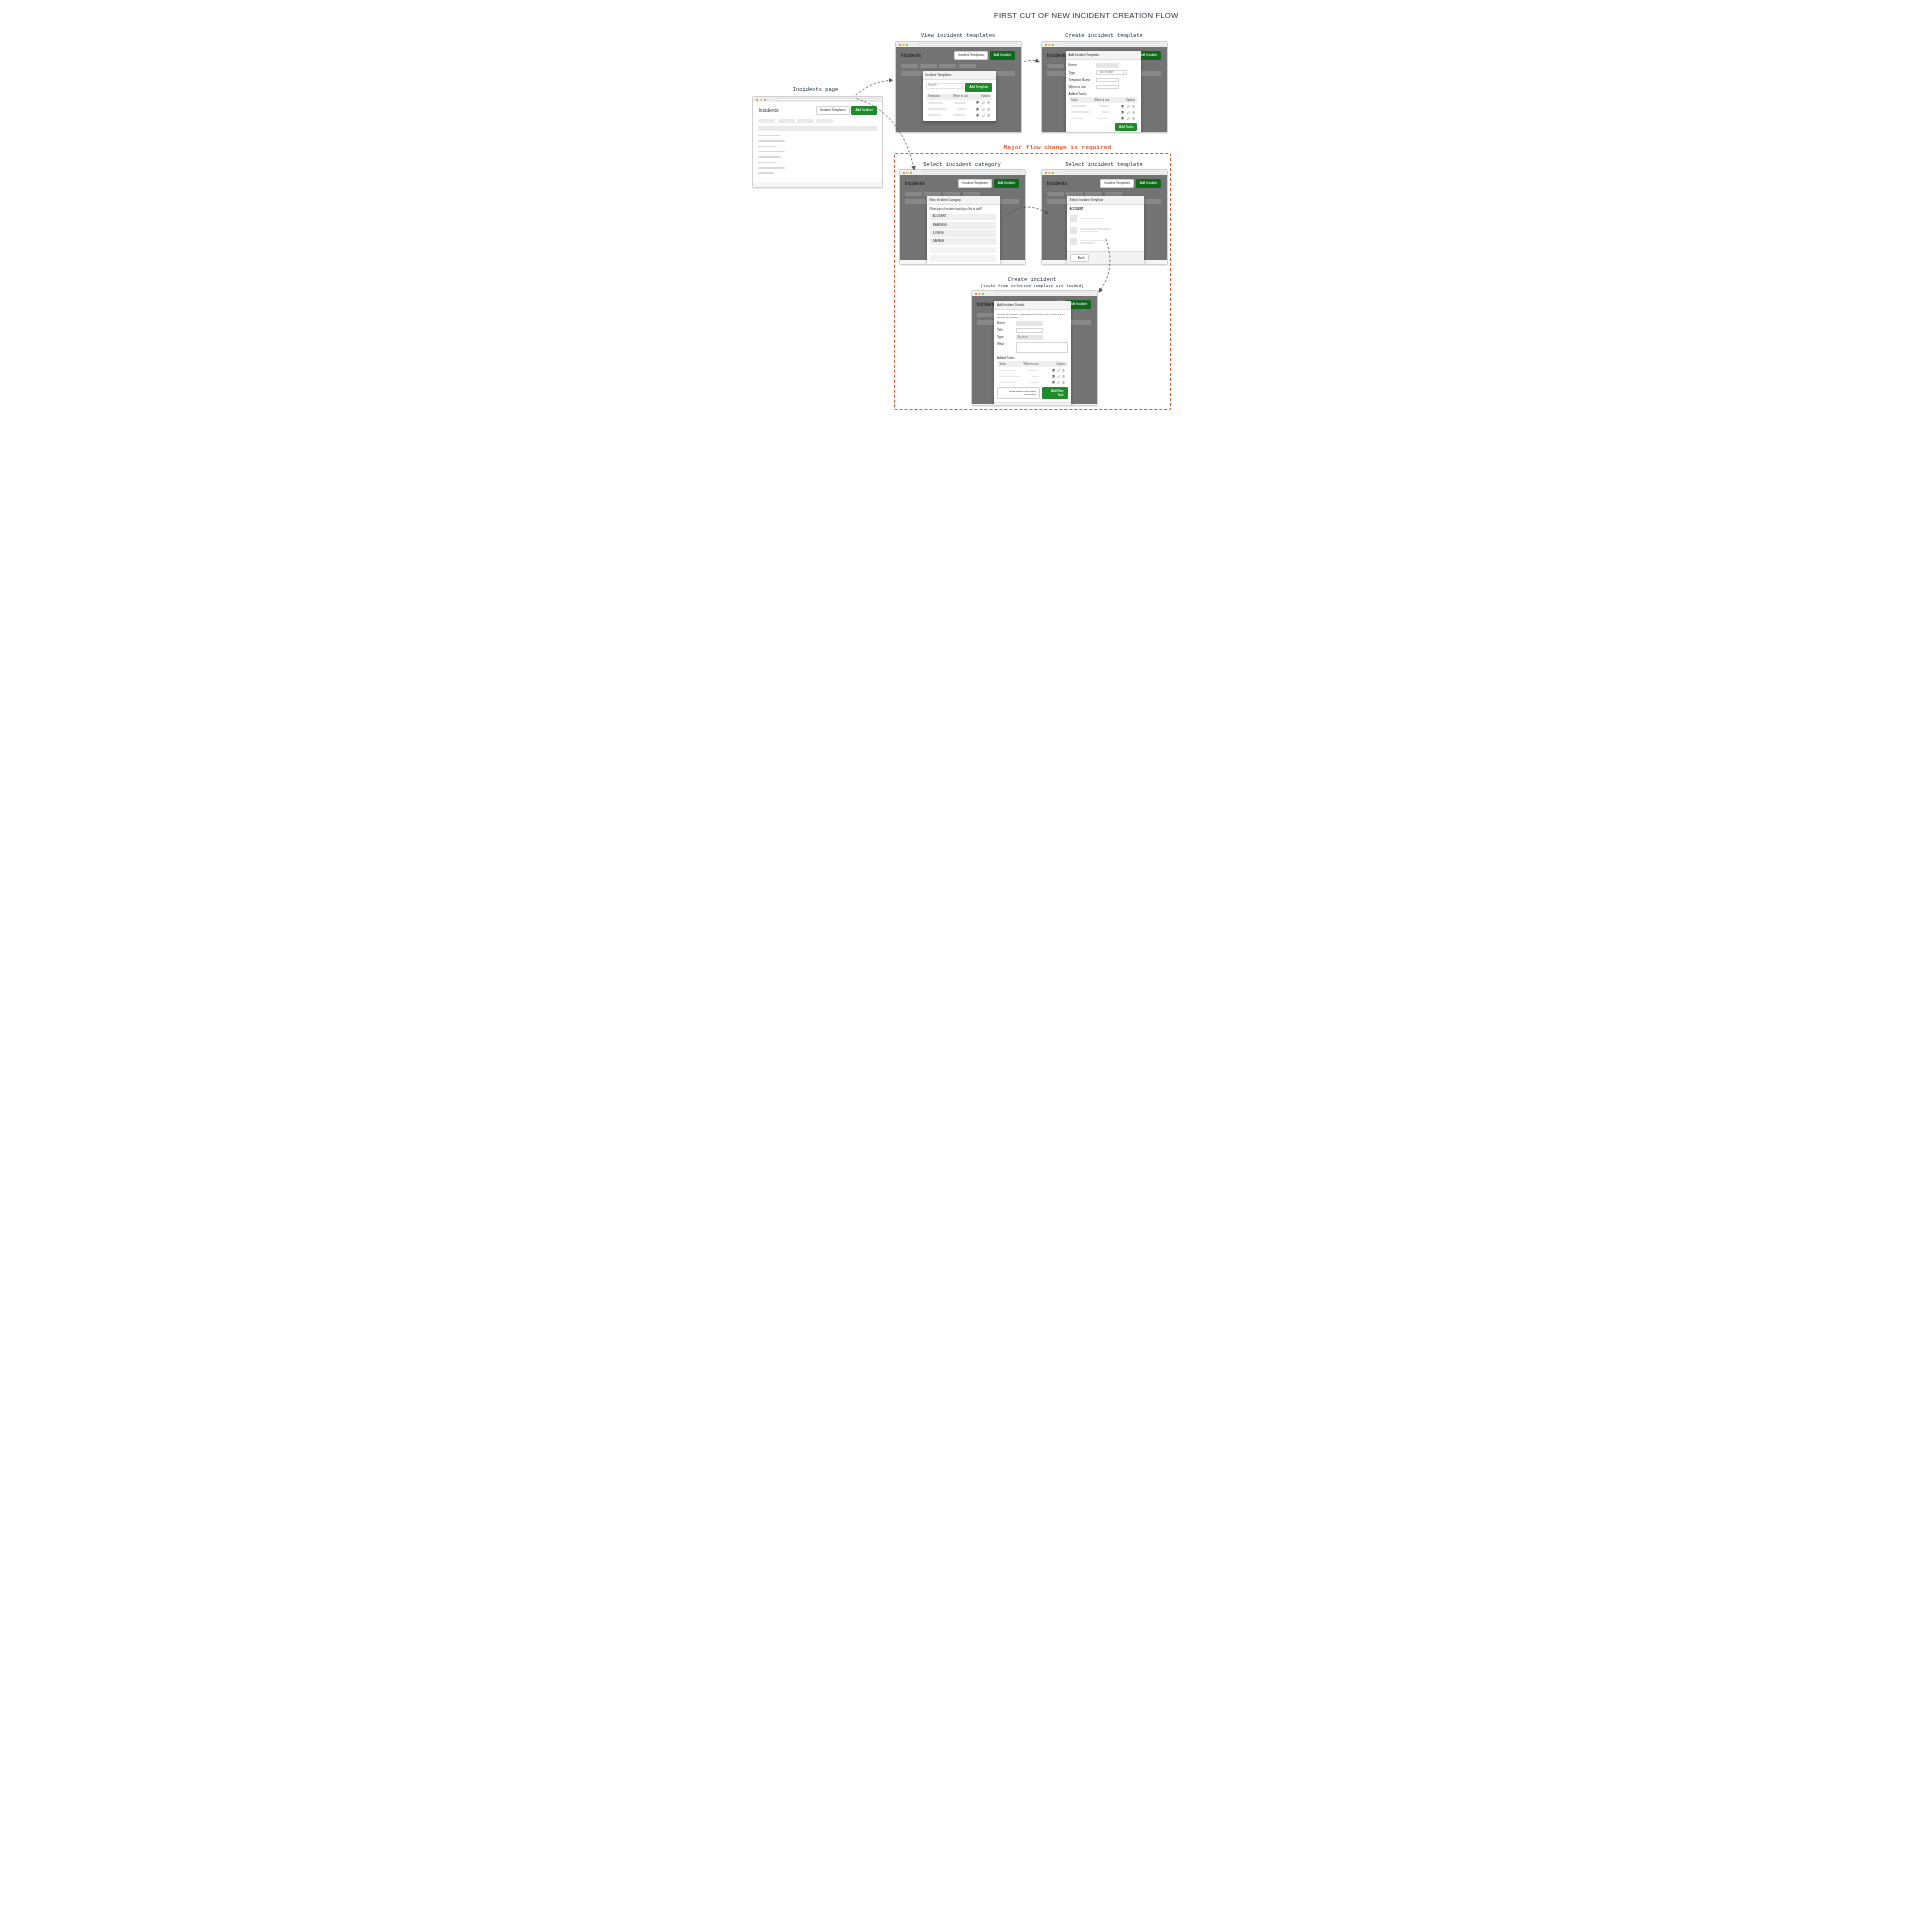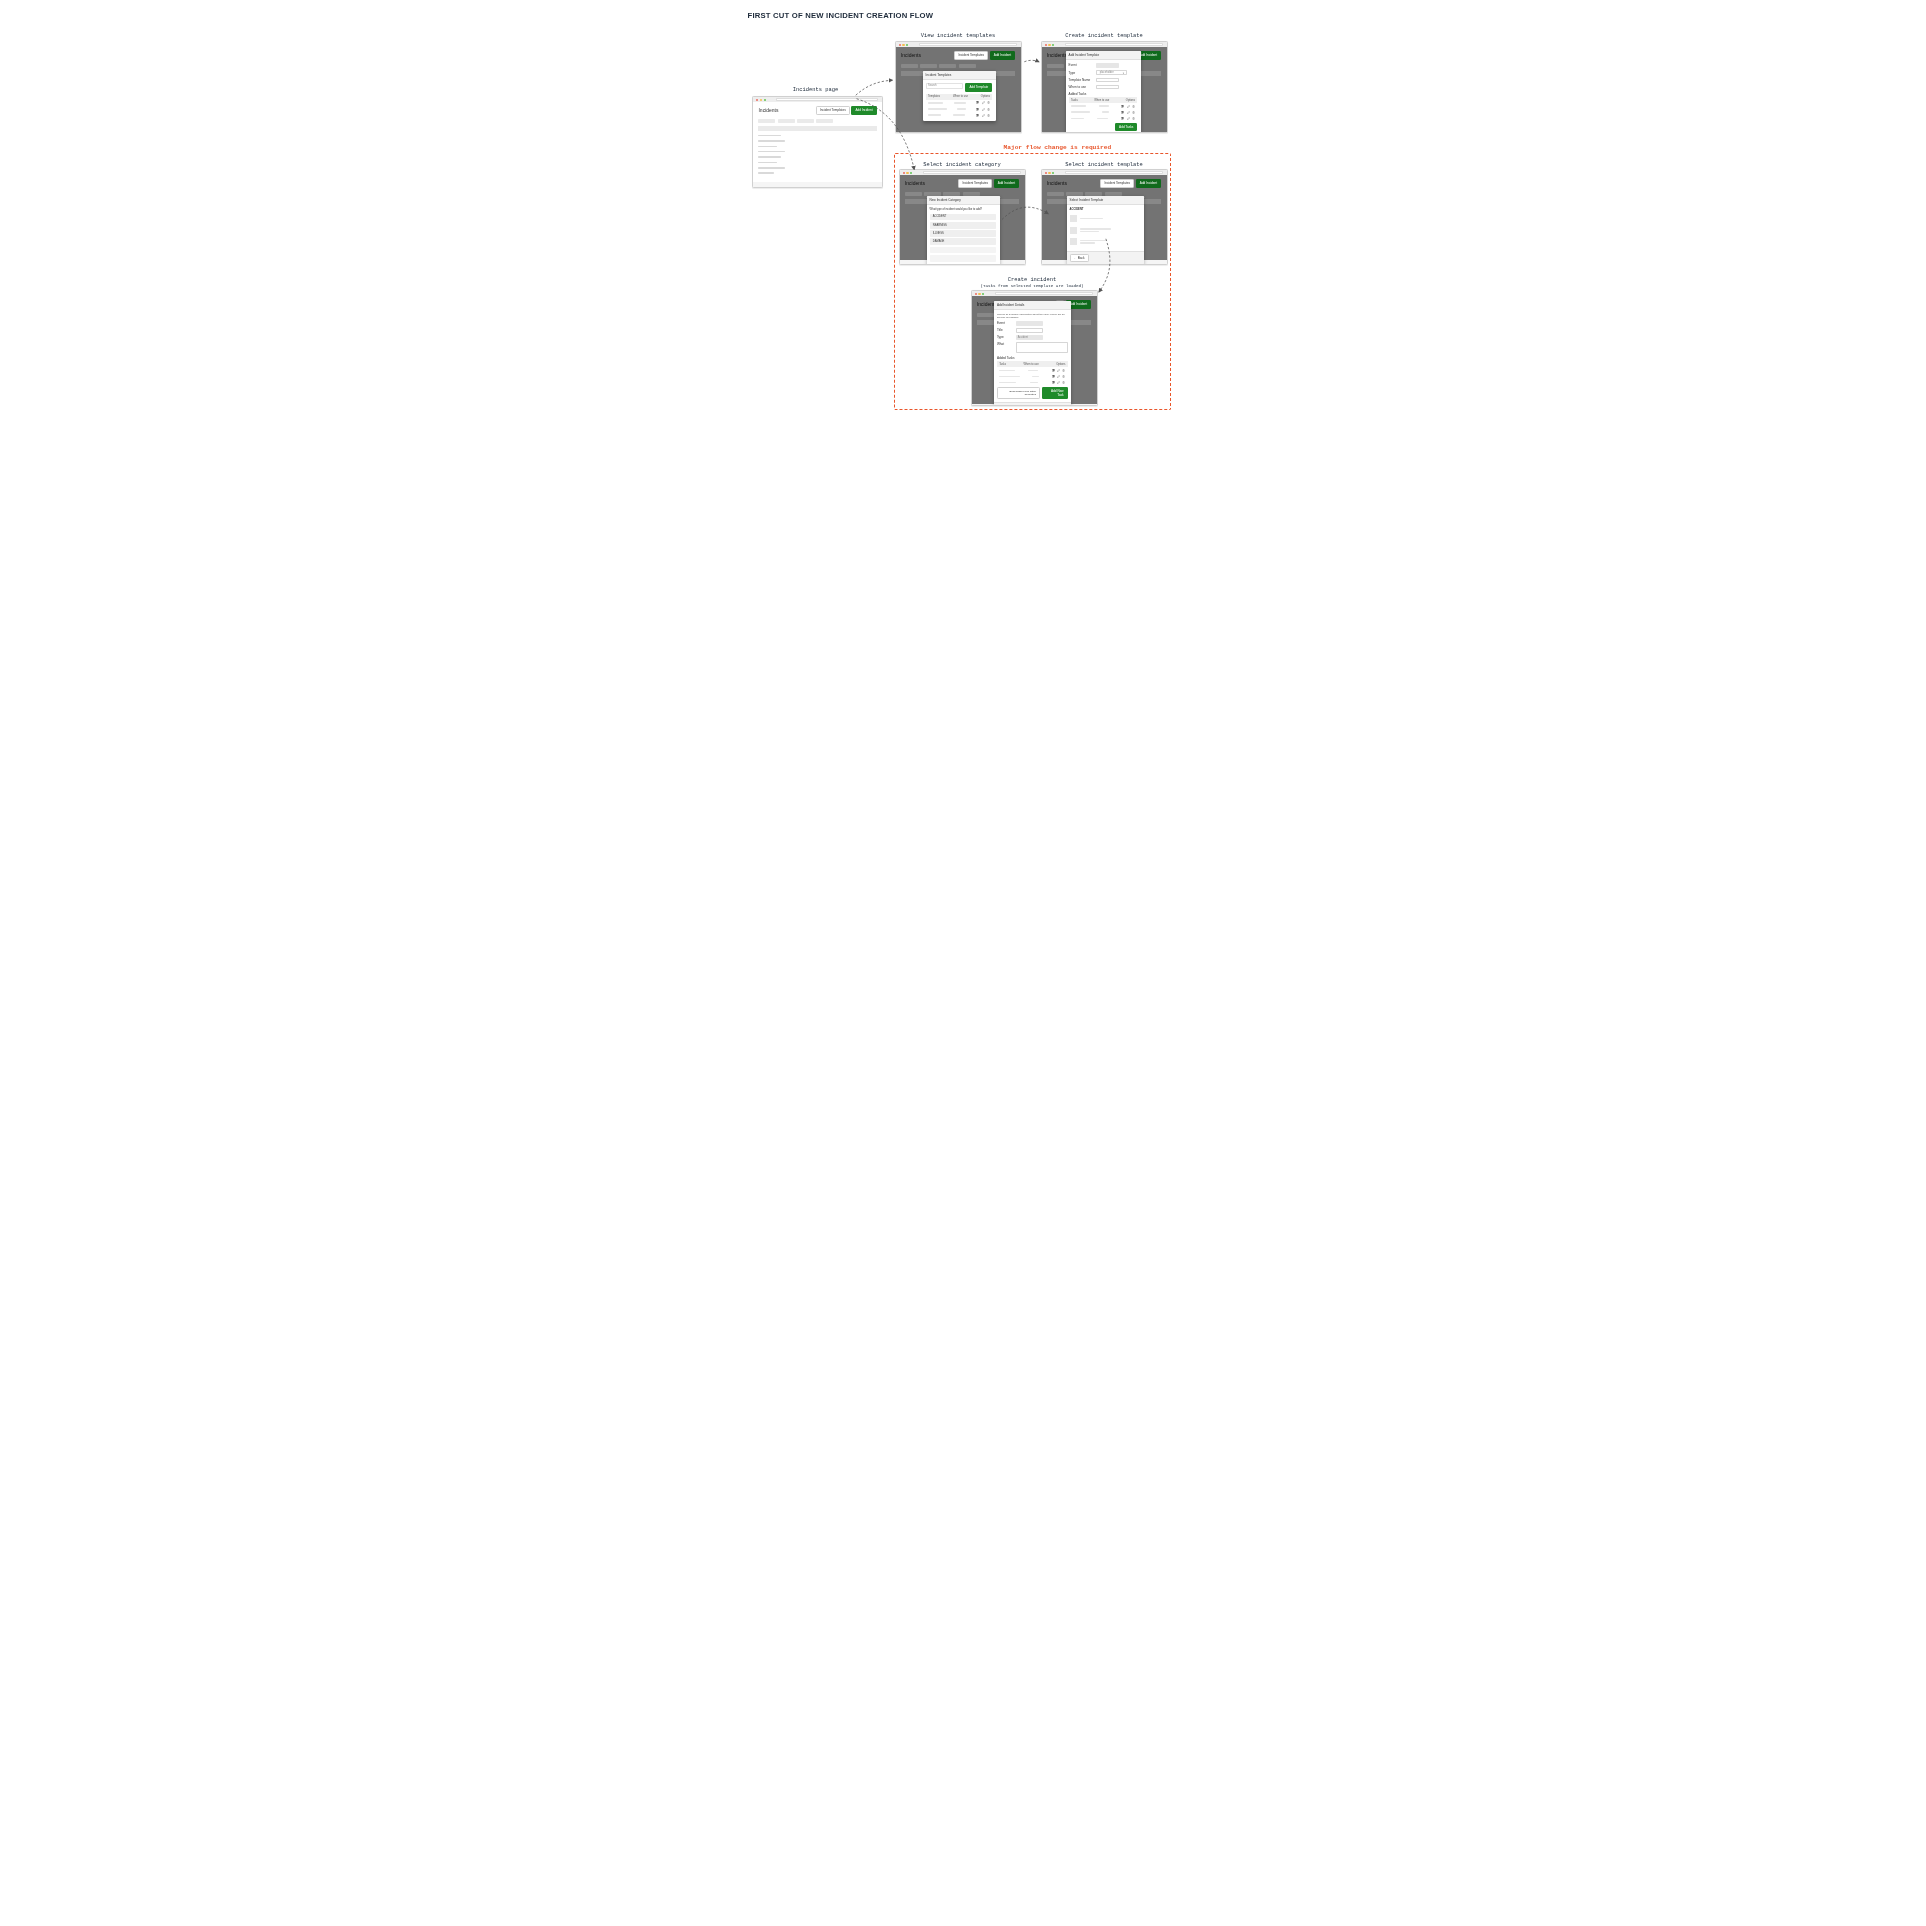--- a/index.html
+++ b/index.html
@@ -1,18 +1,18 @@
 <!DOCTYPE html>
 <html style="font-size:6.2px"><head>
 <meta charset="utf-8">
 <style>
   * { box-sizing: border-box; }
   html, body { margin: 0; padding: 0; background: #ffffff; font-family: -apple-system, "Helvetica Neue", Arial, sans-serif; }
   .canvas { position: relative; width: 431px; height: 416px; margin: 0 auto; }
-  .title { position: absolute; top: 10.8px; left: 0; right: 0; text-align: left; font-weight: 700; letter-spacing: 0.2px; color: #1d2a3a; font-size: 7.7px; }
+  .title { position: absolute; top: 10.8px; left: 0; right: 0; text-align: right; font-weight: 400; letter-spacing: 0.2px; color: #1d2a3a; font-size: 7.7px; }
   .caption { position: absolute; text-align: center; font-family: "Courier New", monospace; color: #1d2a3a; font-size: 5.4px; white-space: nowrap; }
   .caption.sub { font-size: 4.2px; }
   .callout { position: absolute; color: #e8552b; font-family: "Courier New", monospace; font-weight: 700; font-size: 6.2px; }
   .dashed-box { position: absolute; border: 1.2px dashed #e8552b; border-radius: 1.5px; }
 
   
   .mock { position: absolute; border: 0.4px solid #d0d0d0; border-radius: 1.5px; background: #f5f5f5; box-shadow: 0 0.4px 0.8px rgba(0,0,0,0.08); overflow: hidden; }
   .mock .chrome { height: 5.4px; background: #eeeeee; display: flex; align-items: center; padding-left: 3.1px; gap: 1.5px; }
   .dot { width: 2.3px; height: 2.3px; border-radius: 50%; display: inline-block; }
   .dot.r { background: #ec6a5e; } .dot.y { background: #f4be4f; } .dot.g { background: #61c554; }

